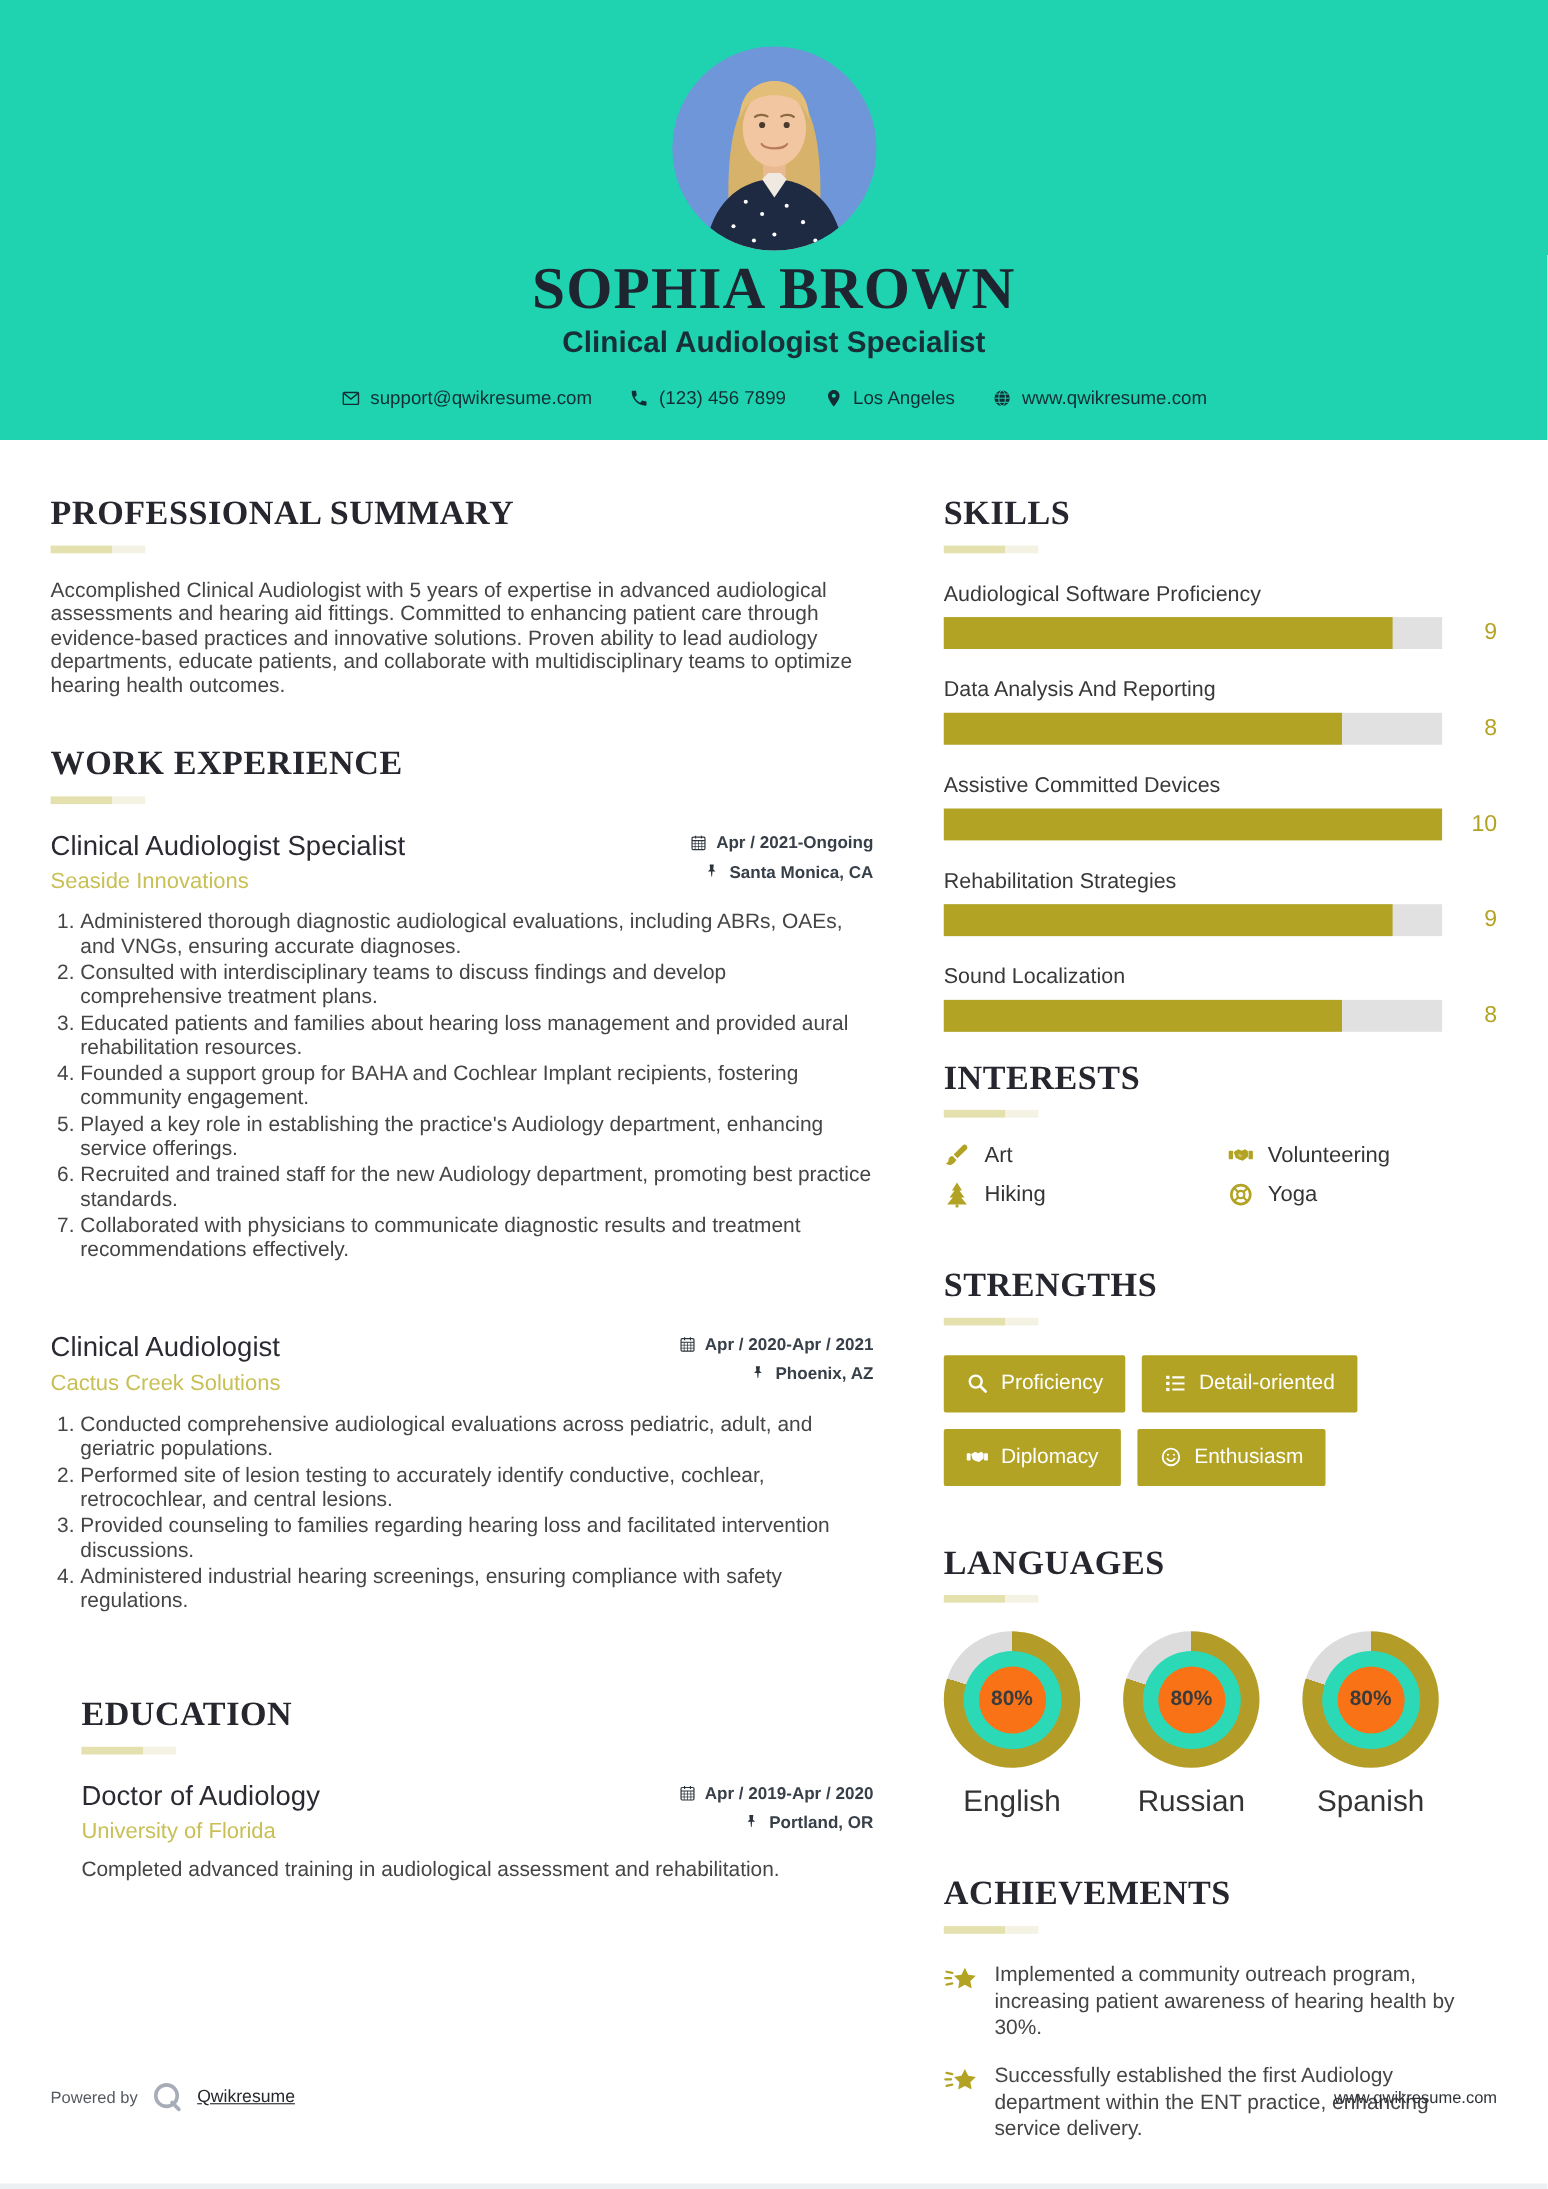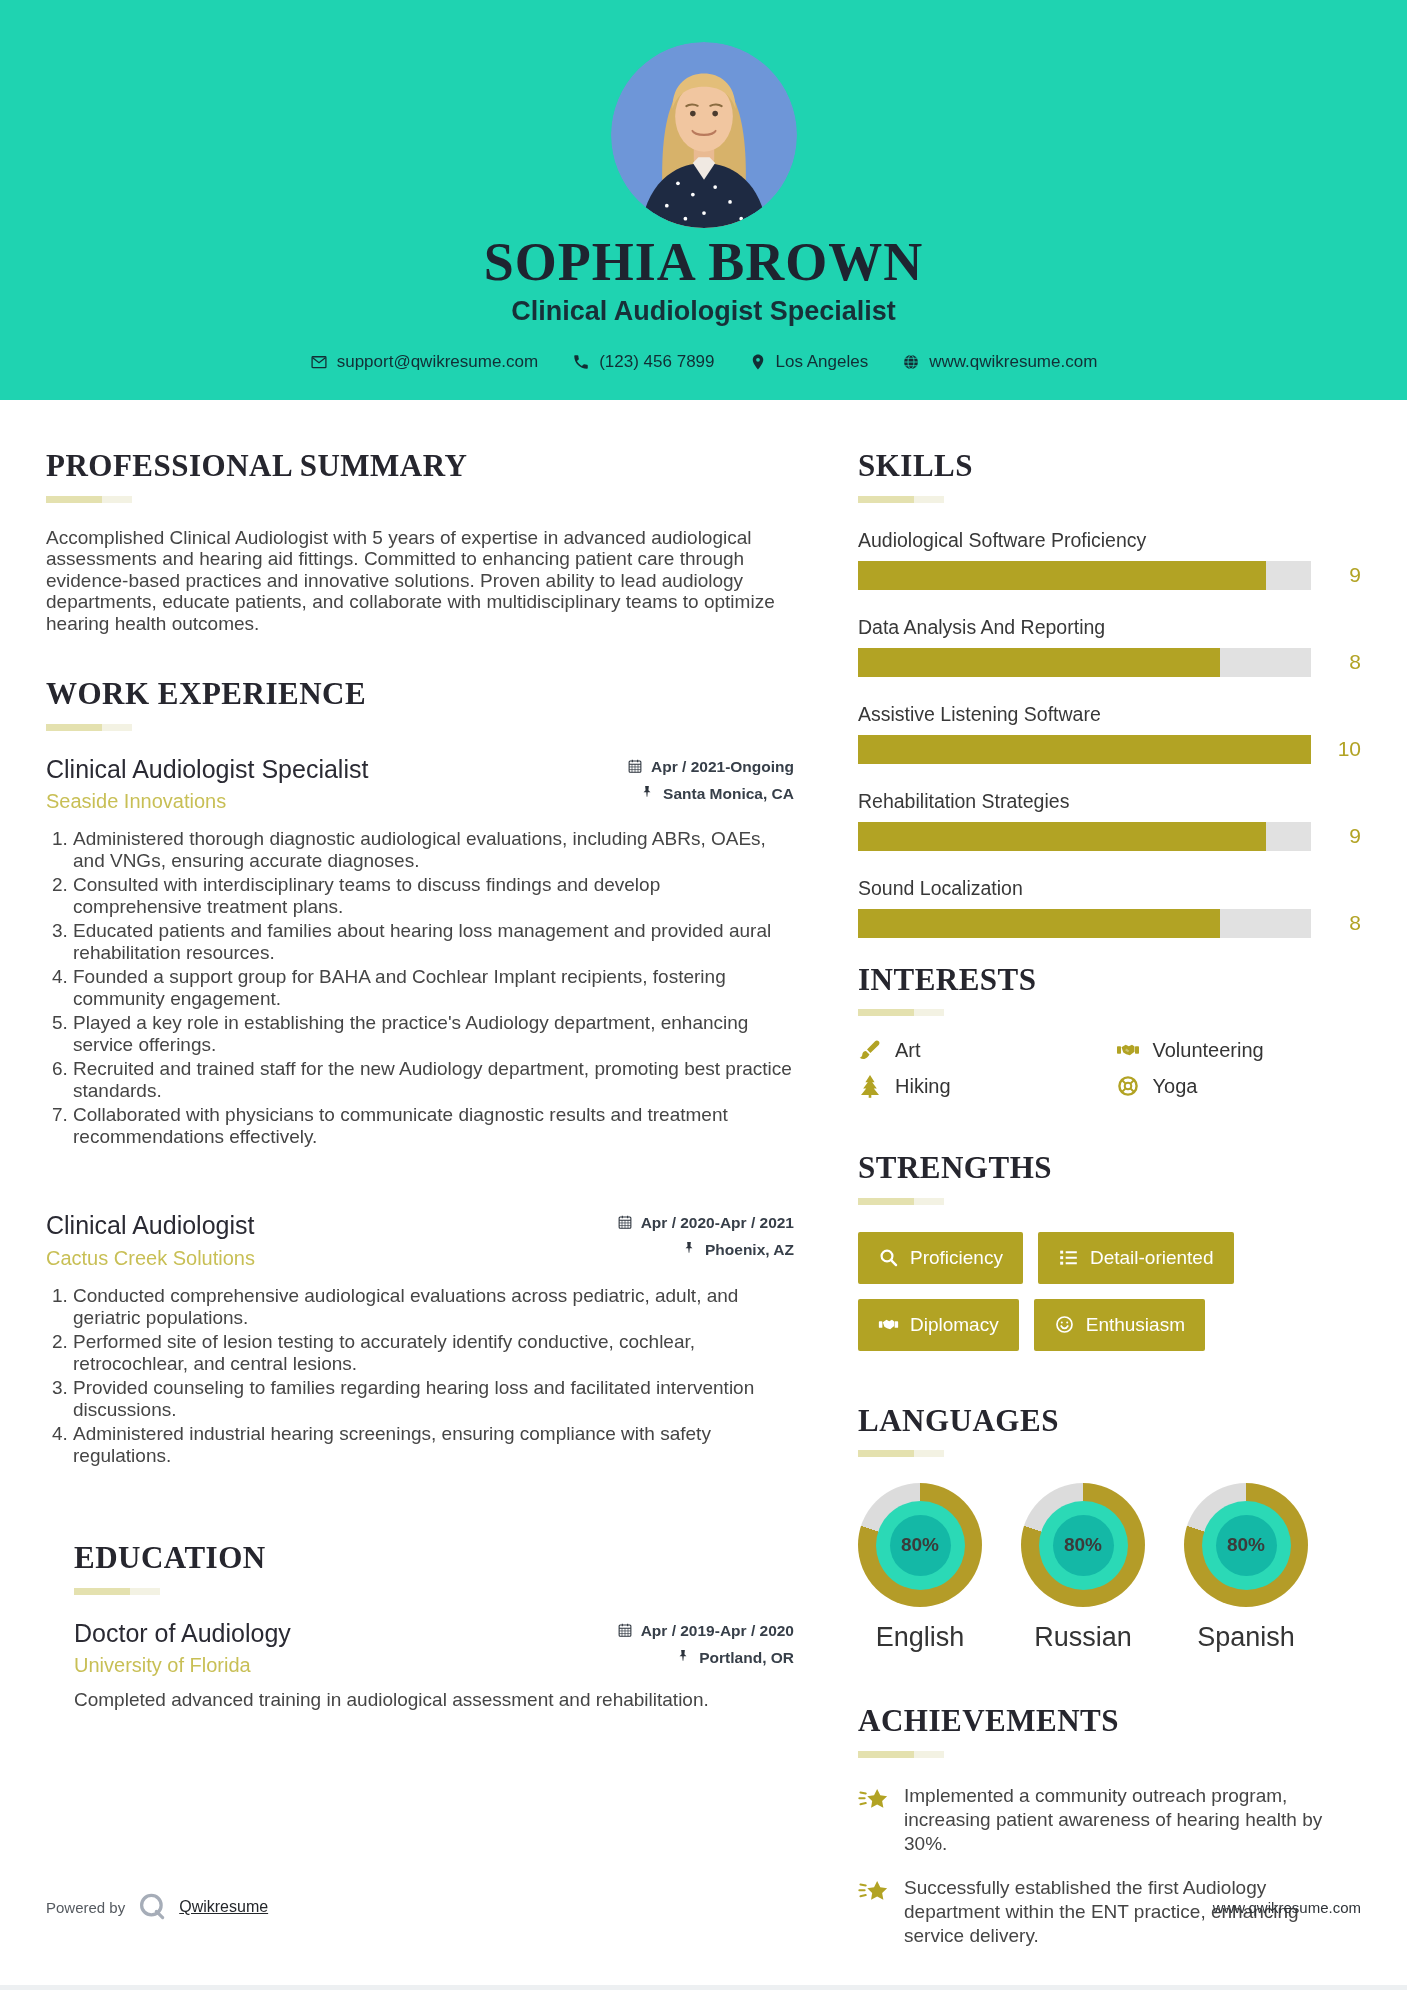--- a/index.html
+++ b/index.html
@@ -62,21 +62,21 @@
   .strengths-section { margin-top:54px; }
   .chips { margin-top:27px; display:flex; flex-wrap:wrap; gap:15px; }
   .chip { display:flex; align-items:center; gap:11px; background:#B2A324; color:#ffffff; font-size:19px; padding:0 20px; height:52px; border-radius:2px; }
   .chip svg { width:21px; height:21px; color:#ffffff; flex:0 0 auto; }
 
   .languages-section { margin-top:54px; }
   .donut-row { margin-top:26px; display:flex; gap:39px; }
   .donut-wrap { width:124px; display:flex; flex-direction:column; align-items:center; }
   .donut { width:124px; height:124px; border-radius:50%; display:grid; place-items:center; }
   .donut-mid { width:89px; height:89px; border-radius:50%; background:#2BD9B6; display:grid; place-items:center; }
-  .donut-center { width:61px; height:61px; border-radius:50%; background:#14b8a6; display:grid; place-items:center; font-size:19px; font-weight:700; color:#3b3b3b; }
+  .donut-center { width:61px; height:61px; border-radius:50%; background:#f97316; display:grid; place-items:center; font-size:19px; font-weight:700; color:#3b3b3b; }
   .donut-label { margin-top:15px; font-size:27px; color:#343434; }
 
   .achievements-section { margin-top:52px; }
   .achv-list { margin-top:26px; }
   .achv-item { display:flex; gap:15px; margin-bottom:20px; }
   .achv-item svg { width:31px; height:28px; color:#B2A324; flex:0 0 auto; margin-top:2px; }
   .achv-text { font-size:19px; line-height:24px; color:#454545; }
 
   
   .footer { position:absolute; left:46px; right:46px; top:1892px; display:flex; justify-content:space-between; align-items:center;gap:40px; }
@@ -291,21 +291,21 @@
         <div class="skill-item">
           <div class="skill-label">Data Analysis And Reporting</div>
           <div class="skill-bar-row">
             <div class="skill-track">
                 <div class="skill-fill" style="width: 80%;"></div>
               </div>
             <div class="skill-value">8</div>
           </div>
         </div>
         <div class="skill-item">
-          <div class="skill-label">Assistive Listening Software</div>
+          <div class="skill-label">Assistive Committed Devices</div>
           <div class="skill-bar-row">
             <div class="skill-track">
                 <div class="skill-fill" style="width: 100%;"></div>
               </div>
             <div class="skill-value">10</div>
           </div>
         </div>
         <div class="skill-item">
           <div class="skill-label">Rehabilitation Strategies</div>
           <div class="skill-bar-row">

